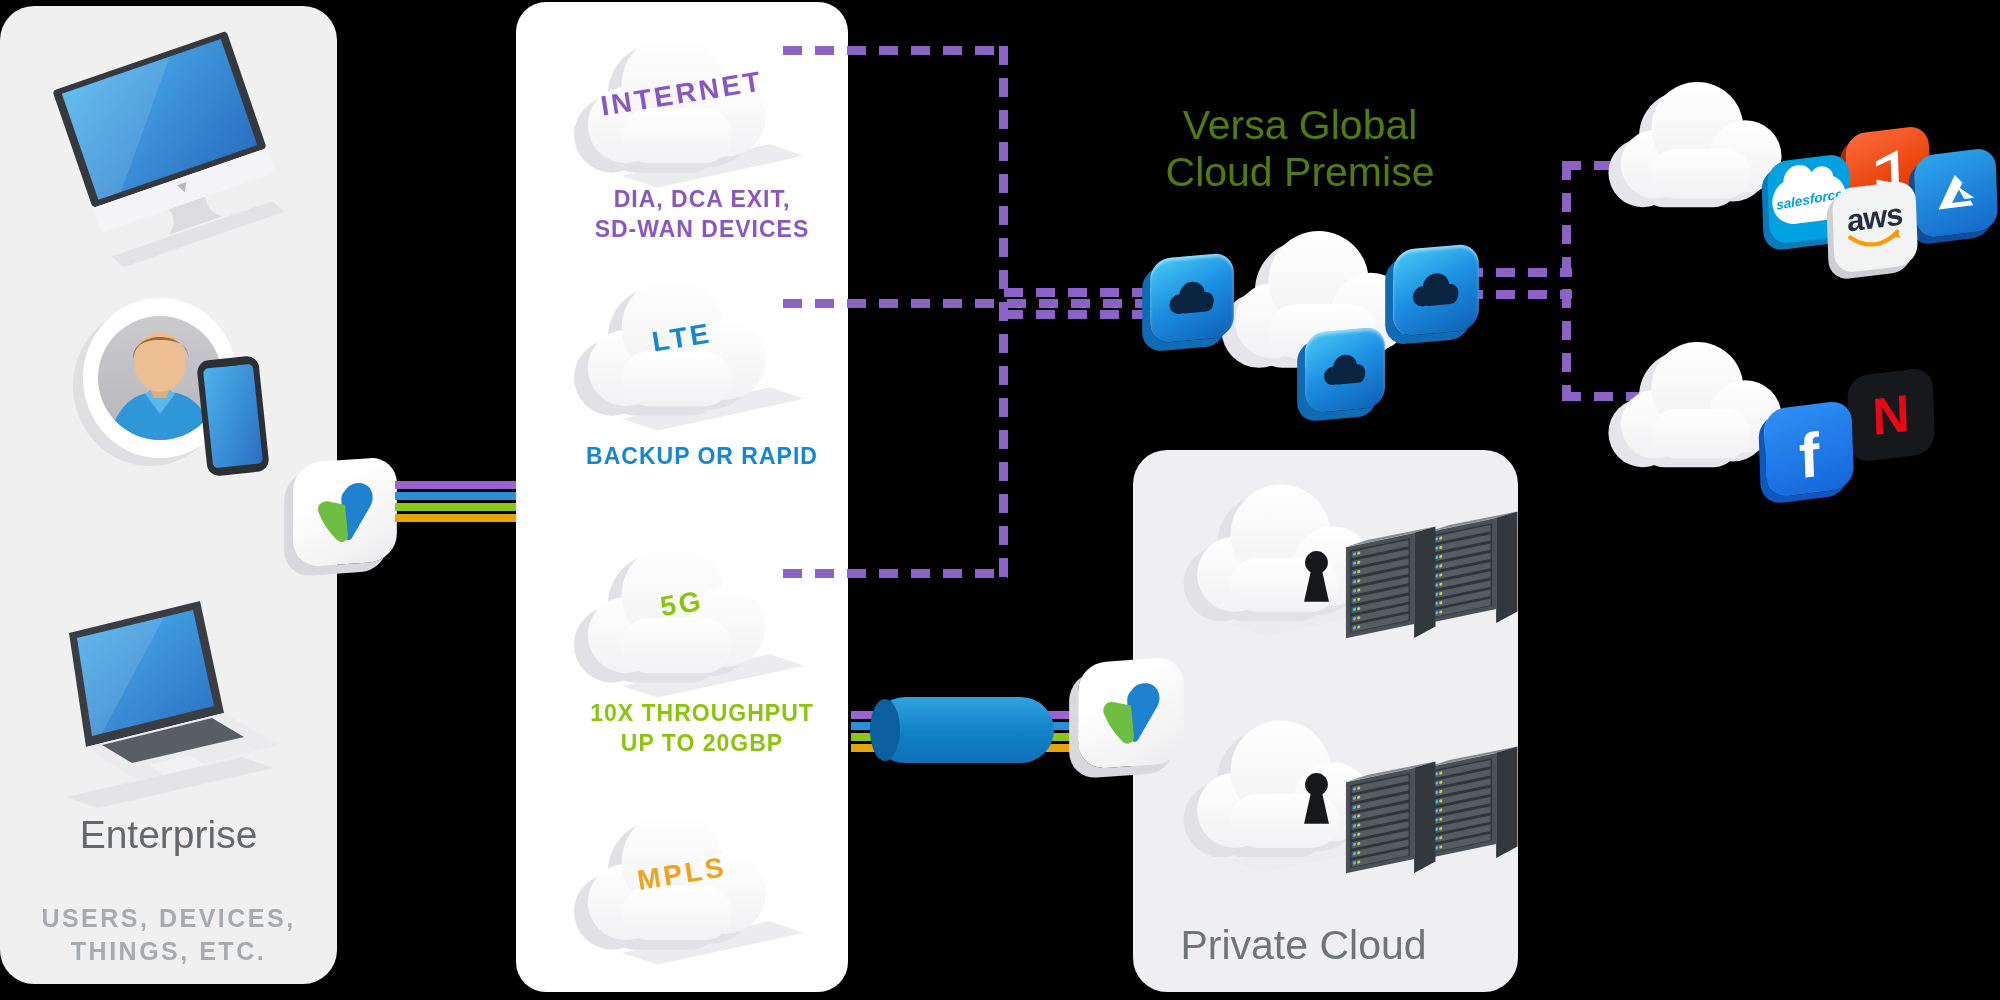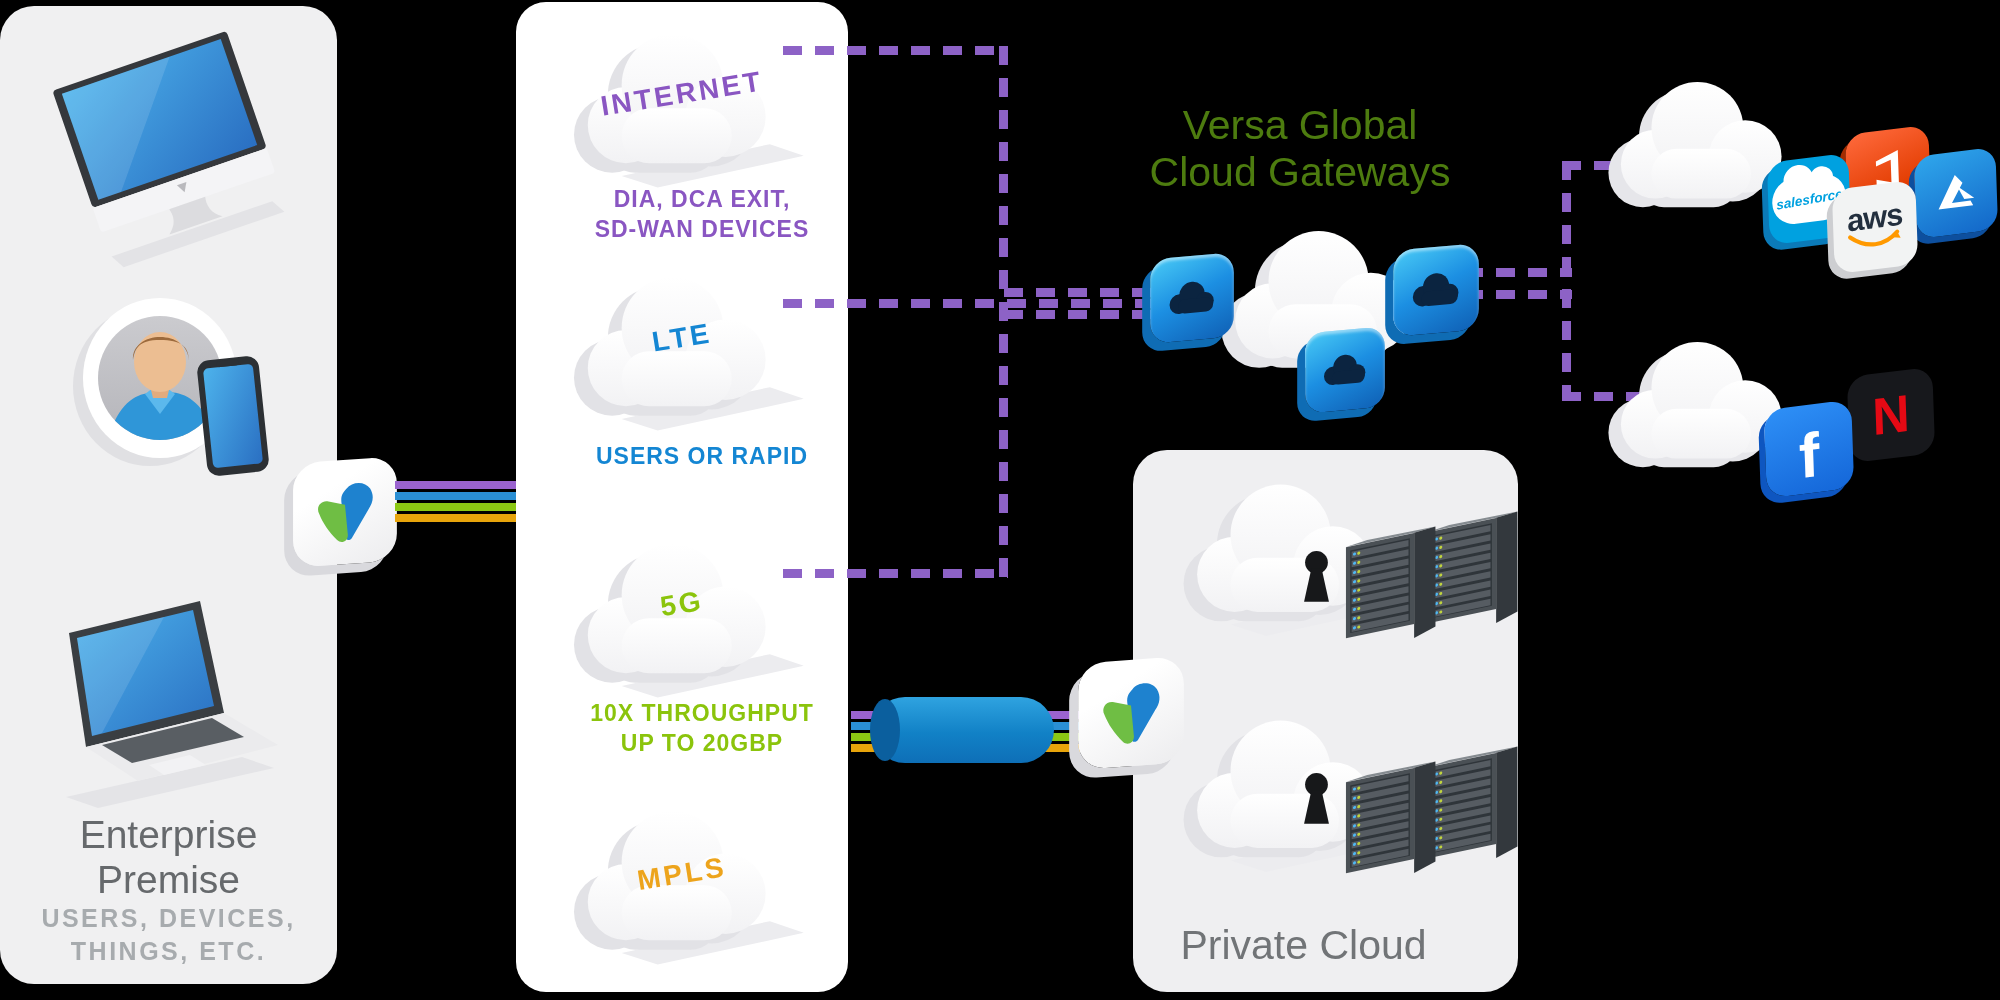--- a/index.html
+++ b/index.html
@@ -207,21 +207,20 @@
   <polygon points="45,58 176,26 200,138 62,172" fill="#3a3e42"></polygon>
   <polygon points="53,63 169,35 190,131 68,161" fill="url(#bluescr)"></polygon>
   <polygon points="53,63 140,42 78,158 68,161" fill="#ffffff" opacity="0.12"></polygon>
   <polygon points="62,172 200,138 254,170 114,206" fill="#ebebed"></polygon>
   <polygon points="78,170 188,143 220,162 108,188" fill="#595e63"></polygon>
   <polygon points="125,190 166,180 182,190 140,200" fill="#f2f2f4"></polygon>
 </svg>
 
 <div class="big-title ent-title">
   <div>Enterprise</div>
-  <div>Premise</div>
 </div>
 <div class="ent-sub">
   <div>USERS, DEVICES,</div>
   <div>THINGS, ETC.</div>
 </div>
 
 <div class="versa-tile" style="left:293px;top:460px;width:104px;height:104px">
   <svg width="72" height="72" viewBox="0 0 100 100">
     <use href="#versaV"></use>
     </svg>
@@ -242,21 +241,21 @@
 <div class="cap lab-purple" style="top:184px">
   <div>DIA, DCA EXIT,</div>
   <div>SD-WAN DEVICES</div>
 </div>
 
 <svg class="abs" style="left:547px;top:258px" width="270" height="180" viewBox="0 0 230 170">
     <use href="#cloudP"></use>
   </svg>
 <div class="cloud-label lab-blue" style="left:547px;top:322px">LTE</div>
 <div class="cap lab-blue" style="top:441px">
-  <div>USERS OR RAPID</div>
+  <div>BACKUP OR RAPID</div>
 </div>
 
 <svg class="abs" style="left:547px;top:525px" width="270" height="180" viewBox="0 0 230 170">
     <use href="#cloudP"></use>
   </svg>
 <div class="cloud-label lab-green" style="left:547px;top:588px">5G</div>
 <div class="cap lab-green" style="top:698px">
   <div>10X THROUGHPUT</div>
   <div>UP TO 20GBP</div>
 </div>
@@ -273,21 +272,21 @@
 <div class="dash-h" style="left:1004px;top:310px;width:150px"></div>
 <div class="dash-h" style="left:783px;top:569px;width:225px"></div>
 <div class="dash-h" style="left:1464px;top:268px;width:108px"></div>
 <div class="dash-h" style="left:1464px;top:290px;width:108px"></div>
 <div class="dash-v" style="left:1562px;top:161px;height:239px"></div>
 <div class="dash-h" style="left:1562px;top:161px;width:98px"></div>
 <div class="dash-h" style="left:1562px;top:392px;width:98px"></div>
 
 <div class="big-title" style="left:1100px;top:102px;width:400px">
   <div>Versa Global</div>
-  <div>Cloud Gateways</div>
+  <div>Cloud Premise</div>
 </div>
 
 <svg class="abs" style="left:1208px;top:205px;z-index:2" width="240" height="192" viewBox="0 0 230 170">
     <use href="#cloudD"></use>
   </svg>
 
 <div class="gw-tile" style="left:1150px;top:256px;width:84px;height:84px;z-index:3">
   <svg width="62" height="48" viewBox="0 0 88 66">
       <use href="#miniCloud" fill="#0b2440"></use>
     </svg>

